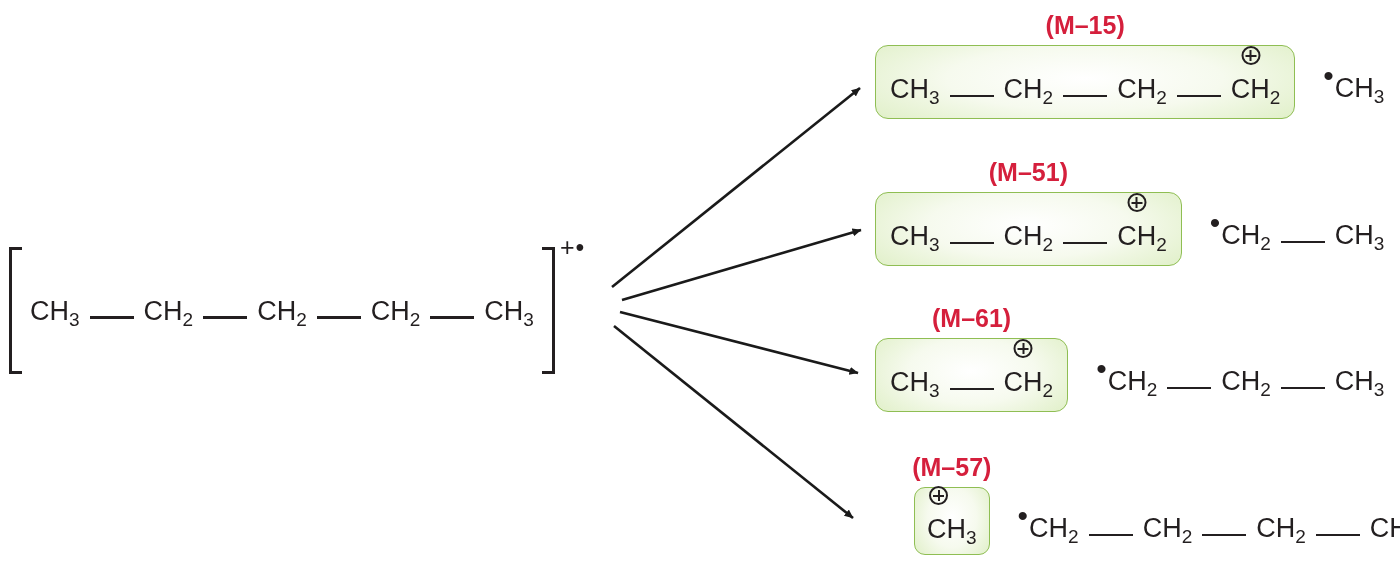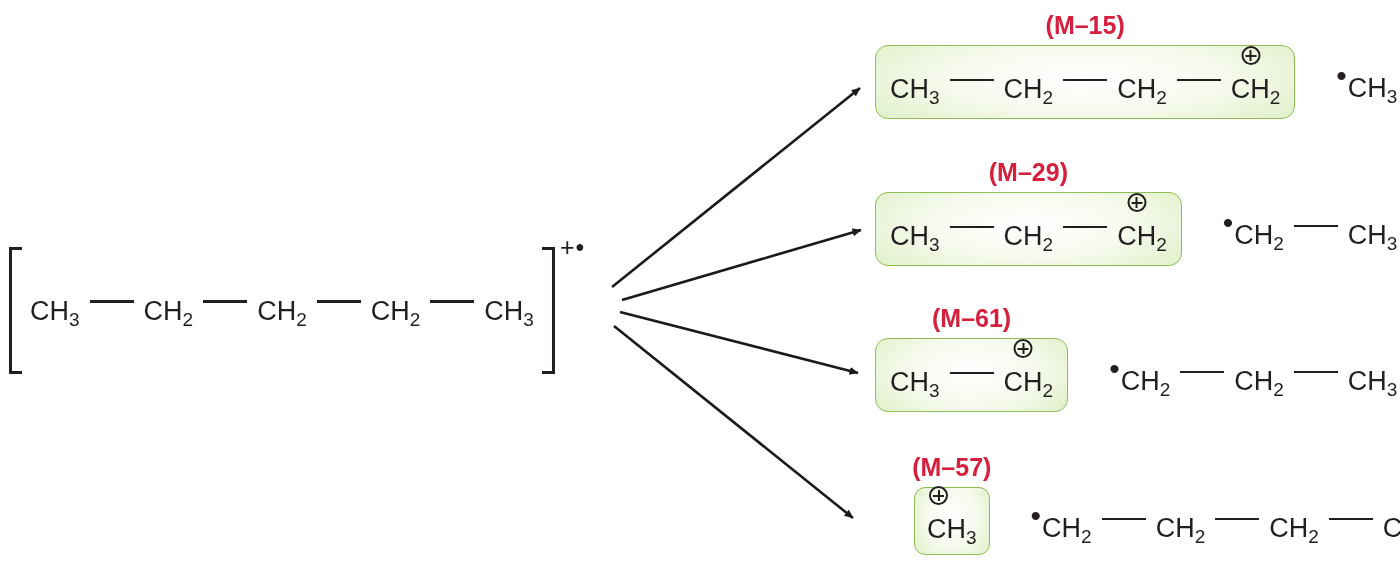--- a/index.html
+++ b/index.html
@@ -12,21 +12,21 @@
   body{
     font-family:"Liberation Sans", sans-serif;
     color:var(--ink);
     width:1400px;height:568px;
     position:relative;overflow:hidden;
   }
   .canvas{position:absolute;inset:0;width:1400px;height:568px;}
 
   
   .formula{
-    display:inline-flex;align-items:center;
+    display:inline-flex;align-items:flex-end;
     font-size:27px;line-height:34px;white-space:nowrap;
   }
   .grp{position:relative;display:inline-block;}
   .grp sub{font-size:19px;line-height:0;}
   .bond{
     display:inline-block;width:44px;height:2.5px;
     background:var(--ink);margin:0 10px;
     position:relative;top:-9px;
   }
   .raddot{
@@ -56,21 +56,21 @@
   .bracket-left{border:3px solid var(--ink);border-right:none;}
   .bracket-right{border:3px solid var(--ink);border-left:none;}
   .parent-formula{padding:0 8px;}
   .ion-charge{
     position:absolute;left:calc(100% + 5px);top:-14px;
     font-size:25px;letter-spacing:1px;white-space:nowrap;
   }
 
   
   .fragment-row{
-    position:absolute;display:flex;align-items:flex-end;gap:41px;
+    position:absolute;display:flex;align-items:flex-end;gap:28px;
   }
   .box-wrap{position:relative;display:inline-block;}
   .loss-label{
     position:absolute;top:-34px;left:50%;transform:translateX(-50%);
     font-size:25px;font-weight:bold;color:var(--red);white-space:nowrap;
   }
   .green-box{
     display:inline-flex;
     border:1.5px solid var(--green-edge);
     border-radius:13px;
@@ -134,21 +134,21 @@
           </div>
       </div>
     </div>
     <div class="formula radical-formula">
         <span class="grp"><span class="raddot">•</span>CH<sub>3</sub></span>
       </div>
   </div>
 
   <div class="fragment-row" style="left:875px;top:192px;">
     <div class="box-wrap">
-      <div class="loss-label">(M–29)</div>
+      <div class="loss-label">(M–51)</div>
       <div class="green-box">
         <div class="formula">
             <span class="grp">CH<sub>3</sub></span>
             <span class="bond"></span>
             <span class="grp">CH<sub>2</sub></span>
             <span class="bond"></span>
             <span class="grp">CH<sub>2</sub><span class="oplus"></span></span>
           </div>
       </div>
     </div>

